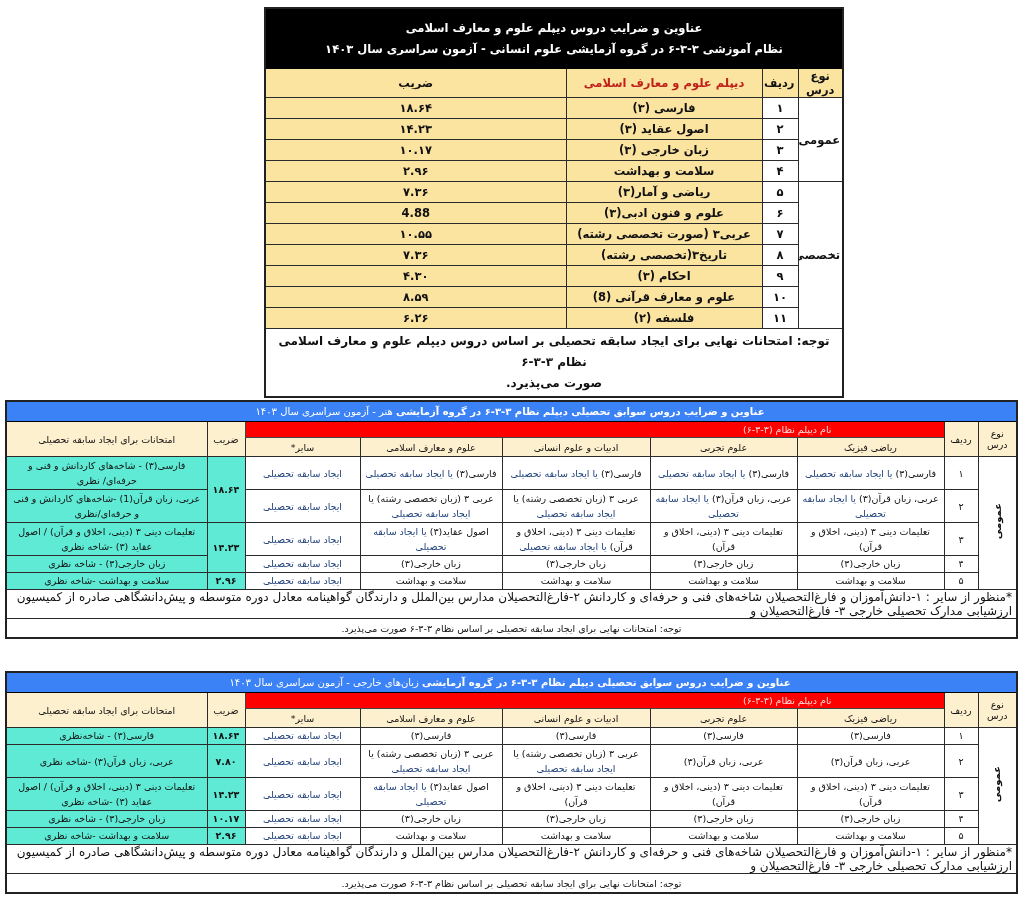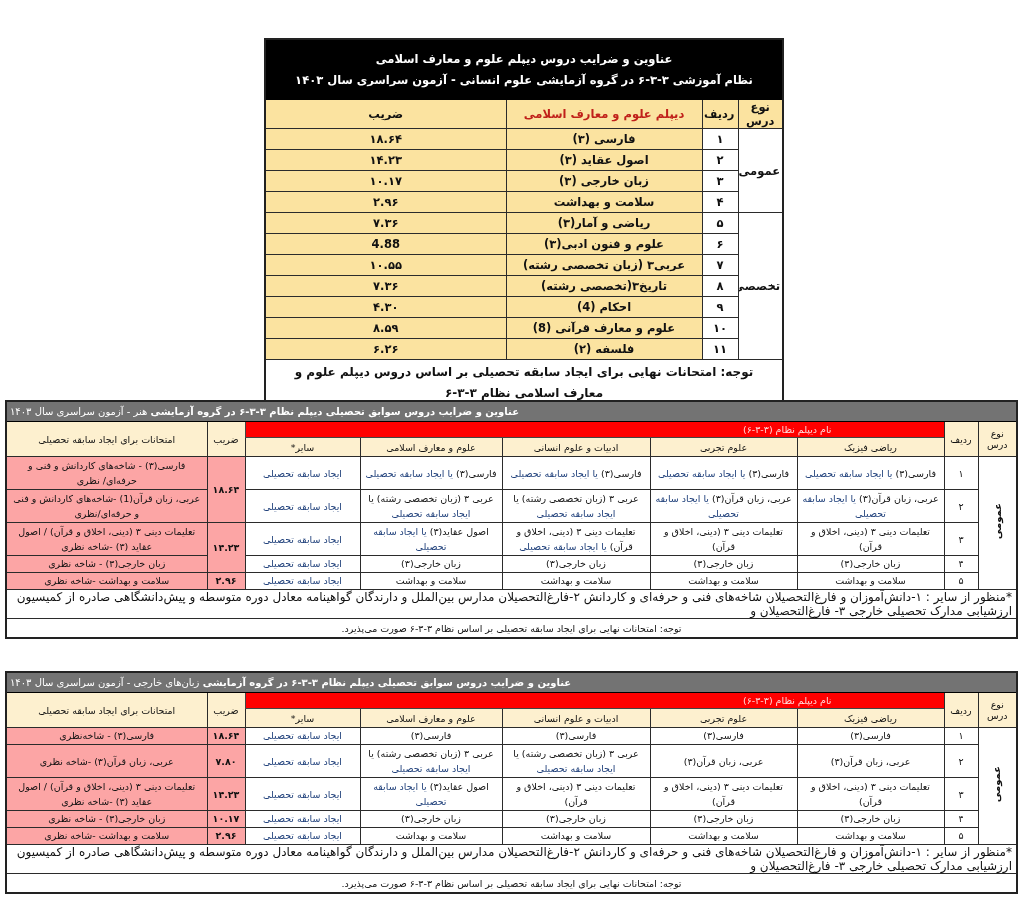--- a/index.html
+++ b/index.html
@@ -2,39 +2,39 @@
 <html><head>
 <meta charset="utf-8">
 <style>
   html, body { margin:0; padding:0; background:#ffffff; }
   body { width:1024px; height:897px; position:relative; overflow:hidden;
          font-family:"DejaVu Sans", sans-serif; color:#111; }
   table { border-collapse:collapse; direction:rtl; position:absolute; table-layout:fixed; }
   td, th { border:1px solid #2b2b2b; text-align:center; vertical-align:middle; padding:0 3px; overflow:hidden; }
 
   
-  #t1 { left:264px; top:7px; width:520px; border:2px solid #222;margin-top:31px; }
+  #t1 { left:264px; top:7px; width:580px; border:2px solid #222; }
   #t1 .title { background:#000; color:#fff; font-weight:bold; font-size:11.5px; height:59px; line-height:21px; border-color:#000; }
   #t1 .hdr td { background:#fbe3a0; font-weight:bold; font-size:11.5px; height:25px; }
   #t1 .hdr .red { color:#c0201a; }
   #t1 .row td { height:20px; font-size:11.5px; font-weight:bold; }
   #t1 .row td.y { background:#fbe3a0; }
   #t1 .row td.w { background:#fff; }
   #t1 .note { background:#fff; font-weight:bold; font-size:12px; height:48px; line-height:21px; padding:2px 10px; }
 
   
   .big { left:5px; width:1013px; border:2px solid #222; font-size:9.5px; }
   #t2 { top:400px; }
   #t3 { top:671px; }
-  .big .title td { background:#737373; color:#fff; height:19px; text-align:left; padding-right:6px; border-color:#000; font-size:10px; }
+  .big .title td { background:#3b82f6; color:#fff; height:19px; text-align:center; padding-right:6px; border-color:#000; font-size:10px; }
   .big .title b { font-weight:bold; }
   .big .red-h { background:#ff0000; color:#ffd9d9; height:15px; font-size:9.5px; text-align:right; padding-right:112px; border-color:#444; }
   .big .cream { background:#fdf0cf; }
   .big .hdr2 td { height:18px; }
-  .big td.y { background:#fca5a5; }
+  .big td.y { background:#5eead4; }
   .big td.w { background:#fff; }
   .big .r2 td { height:32px; line-height:15px; }
   .big .r1 td { height:16px; line-height:14px; }
   .blue { color:#1e3f7a; }
   .vert { writing-mode:vertical-rl; transform:rotate(180deg); font-weight:bold; font-size:10px; }
   .big .foot td { background:#fff; text-align:right; height:18px; font-size:12px; padding-right:4px; }
   .big .foot2 td { background:#fff; text-align:center; height:18px; font-size:9.5px; }
 </style>
 </head>
 <body>
@@ -86,31 +86,31 @@
     <td class="y">ریاضی و آمار(۳)</td>
     <td class="y">۷.۳۶</td>
   </tr>
   <tr class="row">
     <td class="w">۶</td>
     <td class="y">علوم و فنون ادبی(۳)</td>
     <td class="y">4.88</td>
   </tr>
   <tr class="row">
     <td class="w">۷</td>
-    <td class="y">عربی۳ (زبان تخصصی رشته)</td>
+    <td class="y">عربی۳ (صورت تخصصی رشته)</td>
     <td class="y">۱۰.۵۵</td>
   </tr>
   <tr class="row">
     <td class="w">۸</td>
     <td class="y">تاریخ۳(تخصصی رشته)</td>
     <td class="y">۷.۳۶</td>
   </tr>
   <tr class="row">
     <td class="w">۹</td>
-    <td class="y">احکام (4)</td>
+    <td class="y">احکام (۳)</td>
     <td class="y">۴.۳۰</td>
   </tr>
   <tr class="row">
     <td class="w">۱۰</td>
     <td class="y">علوم و معارف قرآنی (8)</td>
     <td class="y">۸.۵۹</td>
   </tr>
   <tr class="row">
     <td class="w">۱۱</td>
     <td class="y">فلسفه (۲)</td>

